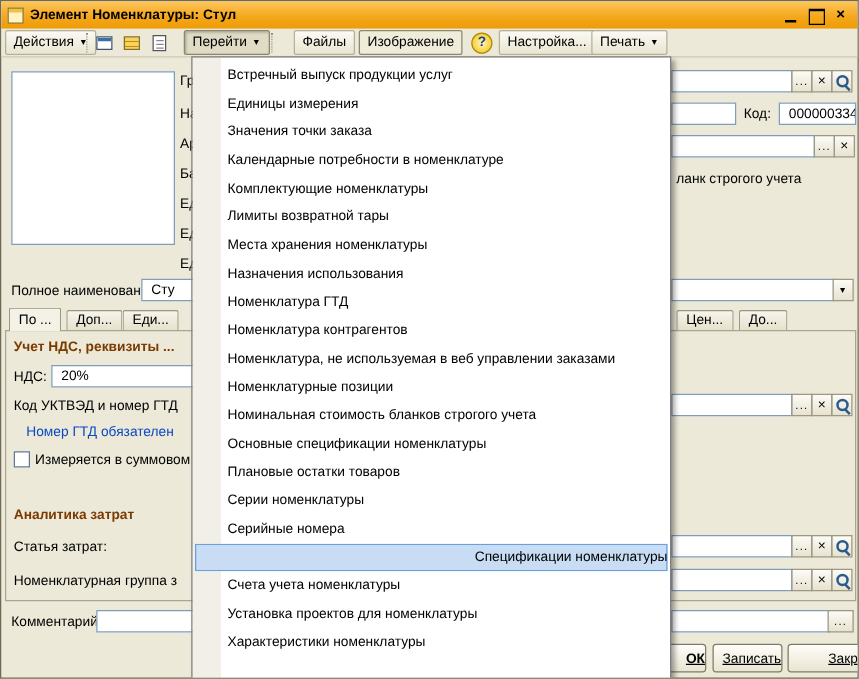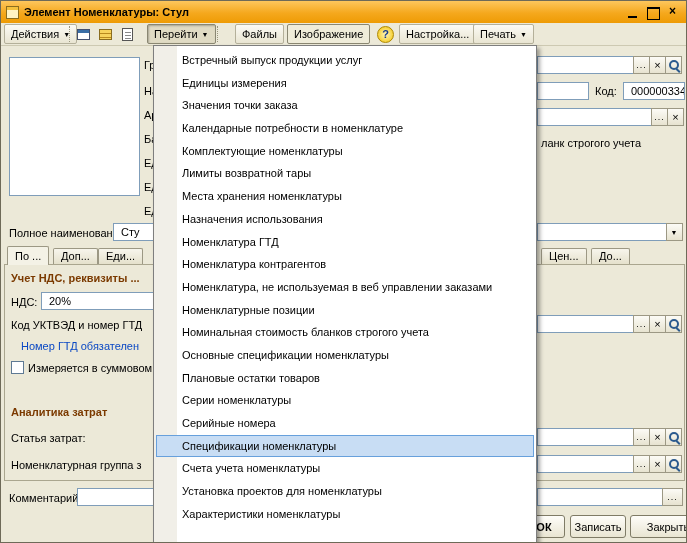--- a/index.html
+++ b/index.html
@@ -63,30 +63,30 @@
                 background:#2b5a8e; transform:rotate(45deg); transform-origin:0 0; }
 
   .tab { position:absolute; top:247px; height:16px; line-height:15px; padding:0 7px;
          background:linear-gradient(#f7f5ec,#e5e1cc); border:1px solid #9c9884; border-bottom:none;
          border-radius:2px 2px 0 0; white-space:nowrap; }
   .tab.active { top:245px; height:19px; line-height:18px; background:#f4f2e6; z-index:2; }
   .panel { position:absolute; left:3px; top:263px; width:681px; height:217px; border:1px solid #aaa68f; }
 
   .btn { position:absolute; height:23px; background:linear-gradient(#fefdf9,#e9e5d2);
          border:1px solid #7f7b66; border-radius:3px; font:11px "Liberation Sans",sans-serif;
-         text-align:center; }
+         text-align:right;text-decoration:underline; }
   .btn.default { font-weight:bold; }
 
   
   .menu { position:absolute; left:152px; top:44px; width:384px; height:499px; z-index:10;
           background:linear-gradient(to right,#f1efe8 0,#f1efe8 23px,#fff 23px);
           border:1px solid #7e7e7e; box-shadow:3px 3px 4px rgba(0,0,0,.35);
           padding-top:3px; overflow:hidden; }
   .mi { height:22.7px; line-height:22.7px; padding-left:28px; white-space:nowrap; overflow:hidden; }
-  .mi.sel { background:#c8ddf4; box-shadow:inset 0 0 0 1px #67a0dc; margin:0 2px; padding-left:26px; }
+  .mi.sel { background:#c8ddf4; box-shadow:inset 0 0 0 1px #67a0dc; margin:0 2px; padding-left:26px;text-align:right; }
 </style>
 </head>
 <body>
 
 <div class="win">
 
   <div class="titlebar">
     <span class="title-icon"></span>
     <span class="title-text">Элемент Номенклатуры: Стул</span>
     <span class="winctl">

